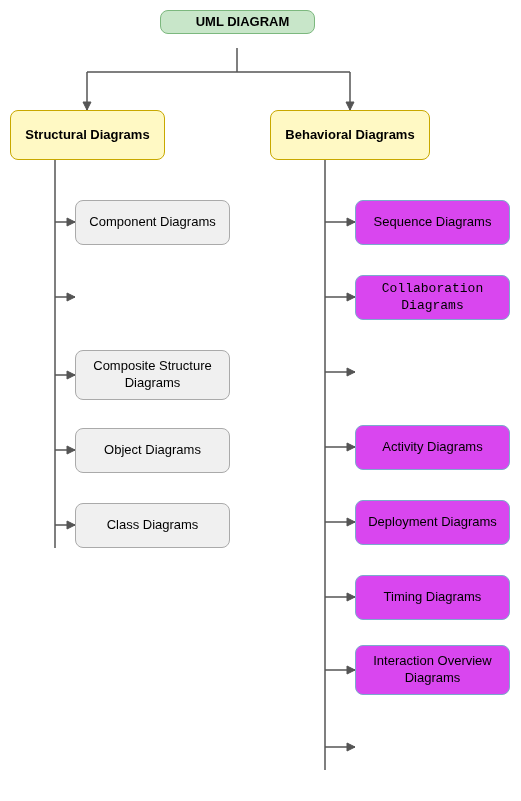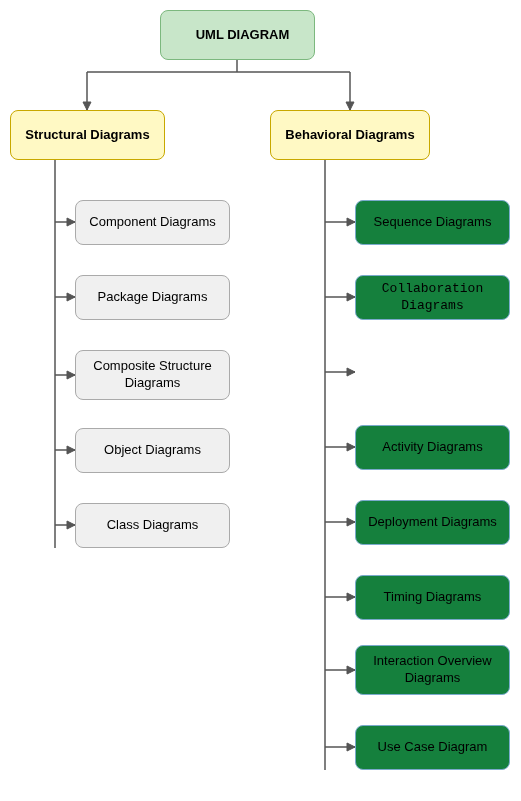--- a/index.html
+++ b/index.html
@@ -36,21 +36,21 @@
     .node-category {
       background: #fff9c4;
       border-color: #c8a800;
       font-weight: bold;
     }
     .node-structural {
       background: #f0f0f0;
       border-color: #aaa;
     }
     .node-behavioral {
-      background: #15803d;
+      background: #d946ef;
       border-color: #7aaacc;
     }
     svg.lines {
       position: absolute;
       top: 0;
       left: 0;
       width: 521px;
       height: 801px;
       pointer-events: none;
     }
@@ -117,37 +117,35 @@
     <line x1="325" y1="597" x2="355" y2="597"></line>
     <polygon points="355,597 347,593 347,601"></polygon>
 
     <line x1="325" y1="670" x2="355" y2="670"></line>
     <polygon points="355,670 347,666 347,674"></polygon>
 
     <line x1="325" y1="747" x2="355" y2="747"></line>
     <polygon points="355,747 347,743 347,751"></polygon>
   </svg>
 
-  <div class="node node-root" style="left:160px; top:10px; width:155px; height:50px;padding-left:18px;">UML DIAGRAM</div>
+  <div class="node node-root" style="left:160px; top:10px; width:155px; height:24px;padding-left:18px;">UML DIAGRAM</div>
 
   <div class="node node-category" style="left:10px; top:110px; width:155px; height:50px;">Structural Diagrams</div>
 
   <div class="node node-category" style="left:270px; top:110px; width:160px; height:50px;">Behavioral Diagrams</div>
 
   <div class="node node-structural" style="left:75px; top:200px; width:155px; height:45px;">Component Diagrams</div>
-  <div class="node node-structural" style="left:75px; top:275px; width:155px; height:45px;">Package Diagrams</div>
   <div class="node node-structural" style="left:75px; top:350px; width:155px; height:50px;">
     Composite Structure<br>Diagrams
   </div>
   <div class="node node-structural" style="left:75px; top:428px; width:155px; height:45px;">Object Diagrams</div>
   <div class="node node-structural" style="left:75px; top:503px; width:155px; height:45px;">Class Diagrams</div>
 
   <div class="node node-behavioral" style="left:355px; top:200px; width:155px; height:45px;">Sequence Diagrams</div>
   <div class="node node-behavioral" style="left:355px; top:275px; width:155px; height:45px;font-family:Liberation Mono, monospace;">Collaboration Diagrams</div>
   <div class="node node-behavioral" style="left:355px; top:425px; width:155px; height:45px;">Activity Diagrams</div>
   <div class="node node-behavioral" style="left:355px; top:500px; width:155px; height:45px;">Deployment Diagrams</div>
   <div class="node node-behavioral" style="left:355px; top:575px; width:155px; height:45px;">Timing Diagrams</div>
   <div class="node node-behavioral" style="left:355px; top:645px; width:155px; height:50px;">
     Interaction Overview<br>Diagrams
   </div>
-  <div class="node node-behavioral" style="left:355px; top:725px; width:155px; height:45px;">Use Case Diagram</div>
 
 </div>
 
 </body></html>

